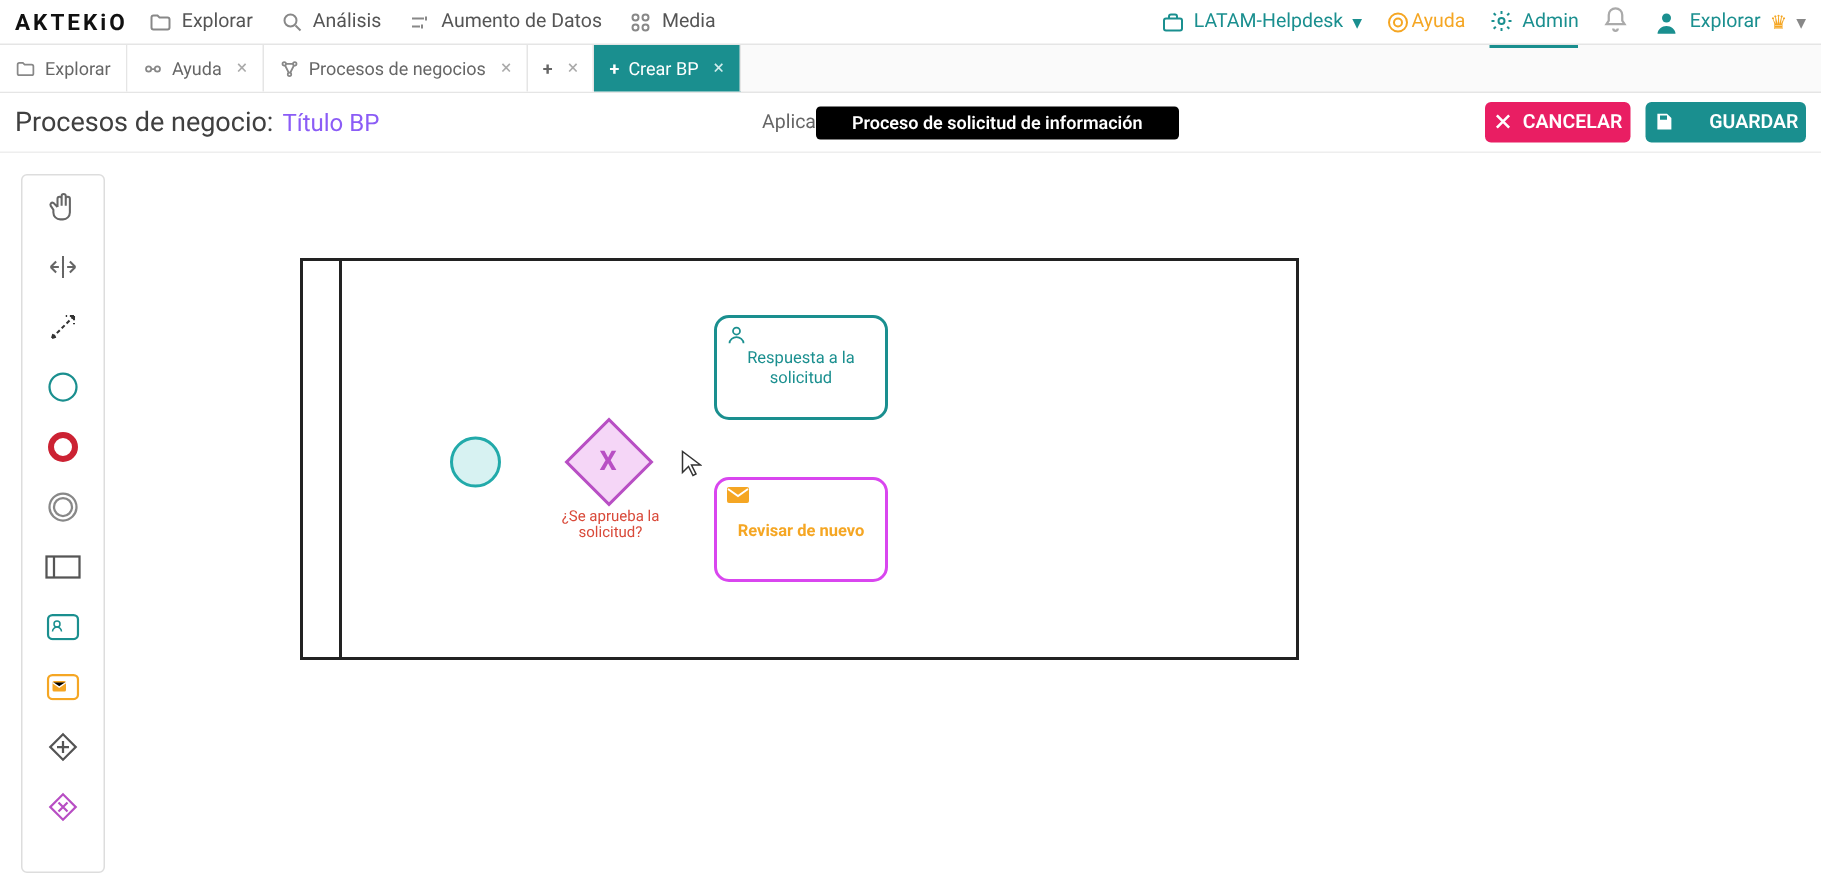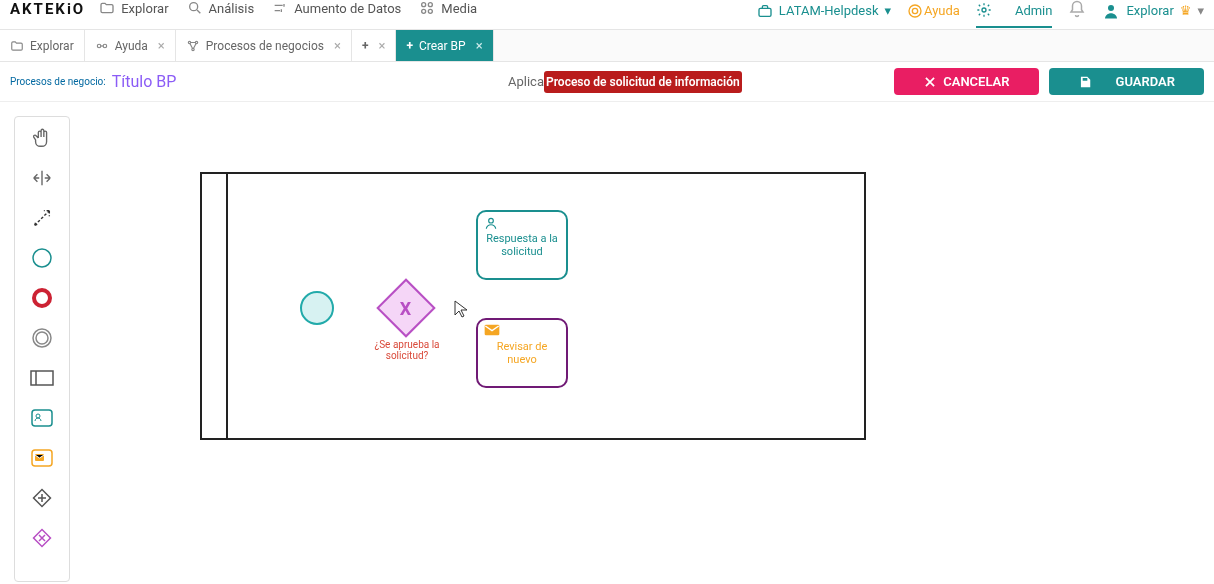--- a/index.html
+++ b/index.html
@@ -1,68 +1,68 @@
 <!DOCTYPE html>
 <html><head>
 <meta charset="utf-8">
 <style>
 * { box-sizing: border-box; margin: 0; padding: 0; font-family: -apple-system, BlinkMacSystemFont, "Segoe UI", Roboto, sans-serif; }
 body { width: 1214px; height: 584px; background: #fff; overflow: hidden; font-size: 13px; color: #333; }
 
 
-.topnav { height: 30px; display: flex; align-items: flex-start; padding: 0 10px; border-bottom: 1px solid #e5e5e5; }
+.topnav { height: 30px; display: flex; align-items: center; padding: 0 10px; border-bottom: 1px solid #e5e5e5; }
 .logo { font-weight: 700; letter-spacing: 2px; font-size: 15px; color: #111; margin-right: 14px; }
 .topnav-left { display: flex; gap: 18px; align-items: center; }
 .topnav-item { display: flex; align-items: center; gap: 6px; color: #555; cursor: pointer; }
 .topnav-item svg, .topnav-item .ico { width: 16px; height: 16px; }
 .topnav-right { margin-left: auto; display: flex; align-items: center; gap: 16px; }
 .workspace { display: flex; align-items: center; gap: 6px; color: #1a8f8f; }
 .help-item { display: flex; align-items: center; gap: 1px; color: #f5a623; }
-.admin-item { display: flex; align-items: center; gap: 23px; color: #1a8f8f; border-bottom: 2px solid #1a8f8f; padding-bottom: 8px; margin-bottom: -9px; }
+.admin-item { display: flex; align-items: center; gap: 6px; color: #1a8f8f; border-bottom: 2px solid #1a8f8f; padding-bottom: 8px; margin-bottom: -9px; }
 .bell { color: #aaa; }
 .user-item { display: flex; align-items: center; gap: 6px; color: #1a8f8f; }
 .crown { color: #f5a623; }
 
 
 .tabsrow { height: 32px; display: flex; align-items: stretch; border-bottom: 1px solid #e5e5e5; background: #fafafa; }
 .tab { display: flex; align-items: center; gap: 6px; padding: 0 10px; border-right: 1px solid #e5e5e5; color: #666; background: #fff; cursor: pointer; font-size: 12px; }
 .tab .close { color: #aaa; font-size: 13px; margin-left: 4px; }
 .tab.active { background: #1a8f8f; color: #fff; }
 .tab.active .close { color: #cfecec; }
 .tab .plus { font-weight: bold; }
 .tab svg { width: 14px; height: 14px; }
 
 
 .actionbar { height: 40px; display: flex; align-items: center; padding: 0 10px; border-bottom: 1px solid #eee; }
-.crumb-label { color: #0369a1; font-size: 10px; }
+.crumb-label { color: #404040; font-size: 18px; }
 .title-input { color: #8b5cf6; font-size: 16px; margin-left: 6px; }
 .applied-label { color: #666; position: absolute; left: 508px; }
-.applied-badge { background: #b91c1c; color: #fff; padding: 4px 2px; border-radius: 3px; font-weight: 600; position: absolute; left: 544px; font-size: 12px; }
-.btn { display: flex; align-items: flex-end; gap: 6px; padding: 6px 29px; border-radius: 4px; font-weight: 600; cursor: pointer; font-size: 13px; }
+.applied-badge { background: #000000; color: #fff; padding: 4px 24px; border-radius: 3px; font-weight: 600; position: absolute; left: 544px; font-size: 12px; }
+.btn { display: flex; align-items: flex-start; gap: 6px; padding: 6px 5px; border-radius: 4px; font-weight: 600; cursor: pointer; font-size: 13px; }
 .btn-cancel { background: #e91e63; color: #fff; margin-left: auto; }
 .btn-save { background: #1a8f8f; color: #fff; margin-left: 10px; gap: 24px; }
 
 
 .canvas-area { position: relative; height: 480px; display: flex; }
 .palette { width: 56px; margin: 14px 0 0 14px; border: 1px solid #ddd; border-radius: 4px; background: #fff; display: flex; flex-direction: column; align-items: center; padding: 8px 0; gap: 14px; }
 .palette .pitem { width: 26px; height: 26px; display: flex; align-items: center; justify-content: center; cursor: pointer; }
 .canvas { flex: 1; position: relative; }
 
 
 .pool { position: absolute; left: 130px; top: 70px; width: 666px; height: 268px; border: 2px solid #222; background: #fff; }
 .pool-lane-header { position: absolute; left: 0; top: 0; width: 26px; height: 100%; border-right: 2px solid #222; }
 
 
 .start-event { position: absolute; width: 34px; height: 34px; border: 2px solid #2aa; border-radius: 50%; background: #d7f2f2; }
 .gateway { position: absolute; width: 42px; height: 42px; transform: rotate(45deg); border: 2px solid #b84fc4; background: #f5d6f7; display: flex; align-items: center; justify-content: center; }
 .gateway span { transform: rotate(-45deg); color: #b84fc4; font-weight: 700; font-size: 18px; }
 .gateway-label { position: absolute; color: #d94a3a; font-size: 10px; text-align: center; width: 80px; }
-.task { position: absolute; width: 92px; height: 70px; border-radius: 10px; display: flex; flex-direction: column; align-items: center; justify-content: center; font-size: 11px; text-align: center; padding: 4px; }
+.task { position: absolute; width: 116px; height: 70px; border-radius: 10px; display: flex; flex-direction: column; align-items: center; justify-content: center; font-size: 11px; text-align: center; padding: 4px; }
 .task.user { border: 2px solid #1a8f8f; color: #1a8f8f; }
-.task.mail { border: 2px solid #701a75; color: #f5a623; }
+.task.mail { border: 2px solid #d946ef; color: #f5a623; font-weight: bold; }
 .task .tico { position: absolute; left: 6px; top: 4px; }
 
 .cursor-pointer { position: absolute; }
 </style>
 </head>
 <body>
 
 <div class="topnav">
   <div class="logo">AKTEKiO</div>
   <div class="topnav-left">

